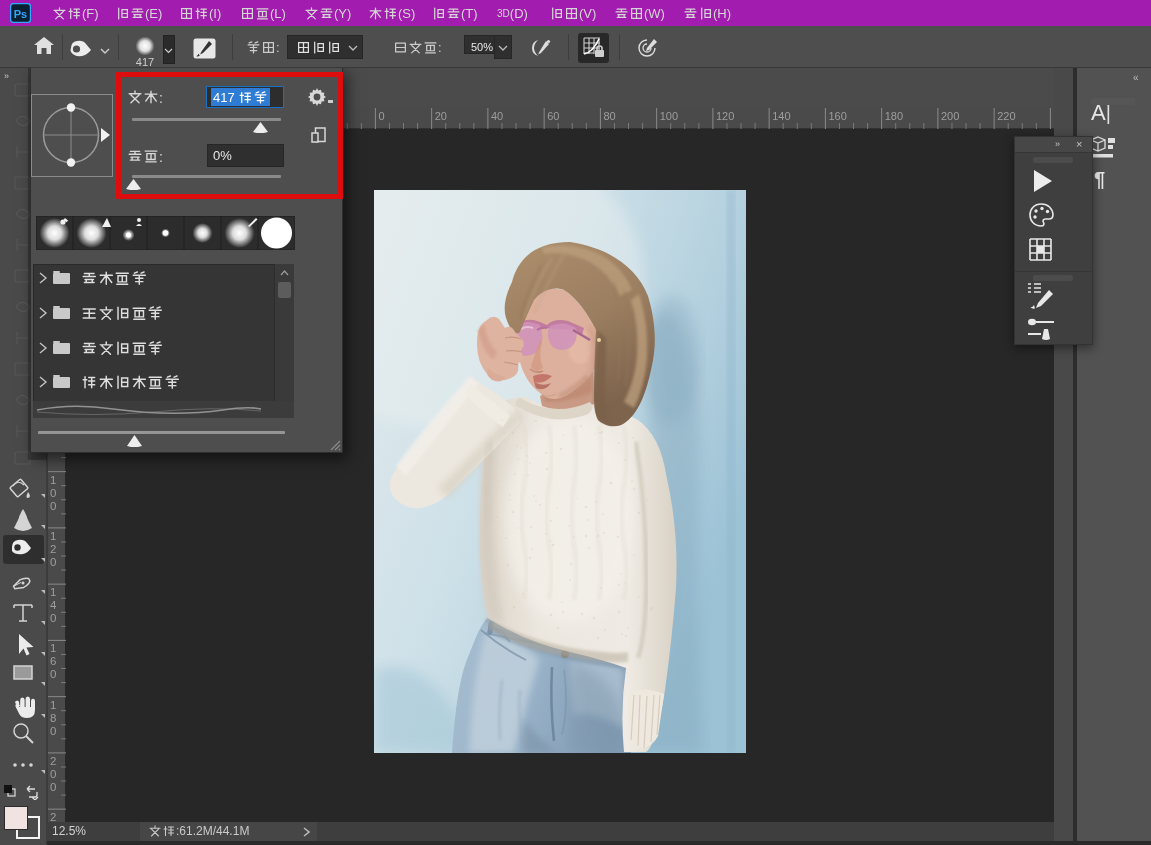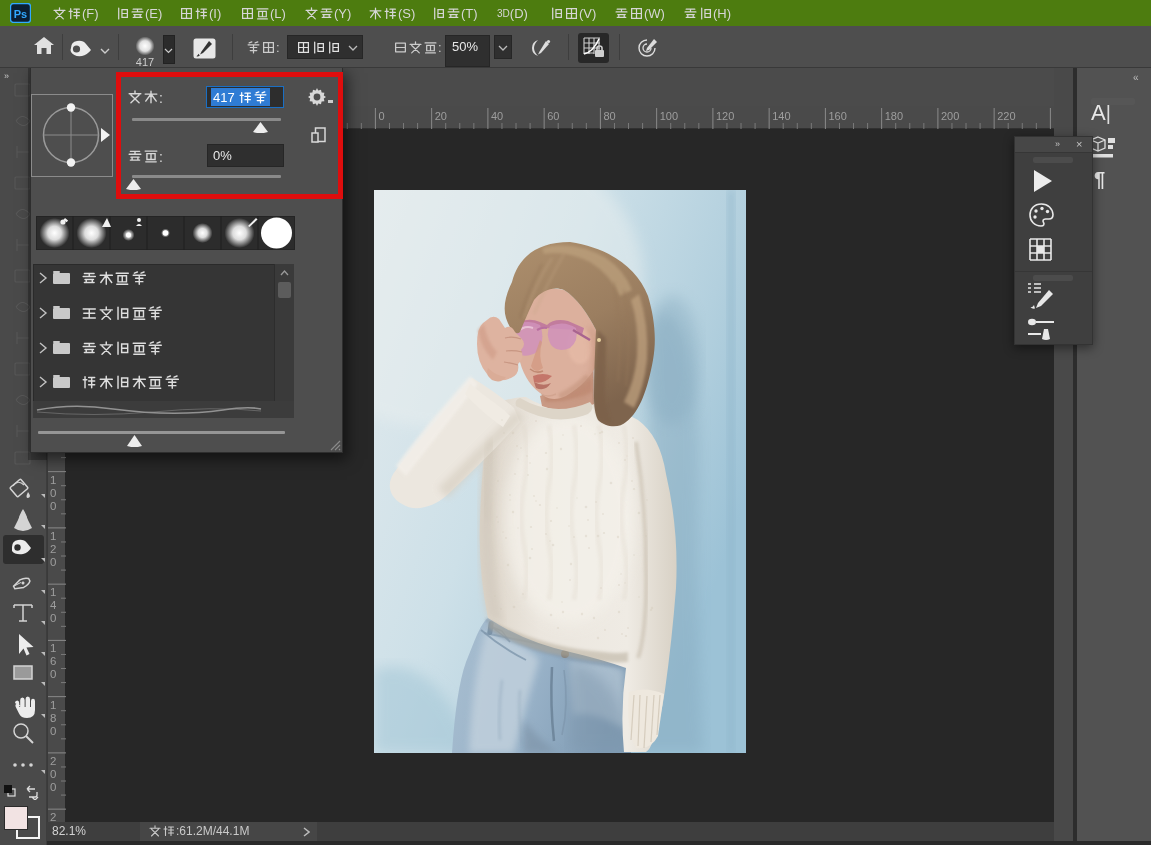--- a/index.html
+++ b/index.html
@@ -1,17 +1,17 @@
 <!DOCTYPE html>
 <html><head><meta charset="utf-8"><style>
 *{margin:0;padding:0;box-sizing:border-box}
 html,body{width:1151px;height:845px;overflow:hidden;background:#272727;
  font-family:"Liberation Sans",sans-serif;-webkit-font-smoothing:antialiased}
 .ab{position:absolute}
-#menubar{left:0;top:0;width:1151px;height:26px;background:#4d7c0f;z-index:30}
+#menubar{left:0;top:0;width:1151px;height:26px;background:#a21caf;z-index:30}
 #optbar{left:0;top:26px;width:1151px;height:42px;background:#4e4e4e;border-bottom:1px solid #393939;z-index:30}
 #tabstrip{left:47px;top:68px;width:1007px;height:38px;background:#4b4b4b;z-index:5}
 #hruler{left:47px;top:106px;width:1007px;height:23px;background:#4a4a4a;border-bottom:1px solid #313131;z-index:5}
 #vruler{left:47px;top:106px;width:18px;height:716px;background:#4a4a4a;border-left:1px solid #3a3a3a;z-index:5}
 #canvas{left:65px;top:129px;width:989px;height:693px;background:#272727;z-index:1}
 #toolbar{left:0;top:68px;width:47px;height:777px;background:#4a4a4a;border-right:1px solid #3d3d3d;z-index:10}
 #statusbar{left:47px;top:822px;width:1007px;height:19px;background:#3e3e3e;z-index:6;color:#c9c9c9;font-size:12px}
 #botline{left:0;top:841px;width:1151px;height:4px;background:#2a2a2a;z-index:6}
 #colA{left:1054px;top:68px;width:19px;height:773px;background:#494949;z-index:4}
 #colLine{left:1073px;top:68px;width:4px;height:773px;background:#2d2d2d;z-index:4}
@@ -130,21 +130,21 @@
 <svg class="ab" style="left:348px;top:19px" width="10" height="7" viewBox="0 0 10 7">
       <path d="M1,1 L5,5 L9,1" stroke="#bbb" stroke-width="1.3" fill="none"></path>
     </svg>
 <div class="ab" style="left:393px;top:0;height:42px;line-height:42px;white-space:nowrap;color:#ccc"><svg style="vertical-align:middle;margin:0 1px 1px 1px" width="13" height="13" viewBox="0 0 12 12">
         <path d="M1.5,2 H10.5 M1.5,2 V10 M10.5,2 V10 M1.5,6 H10.5 M1.5,10 H10.5" stroke="#cccccc" stroke-width="1.15" fill="none" stroke-linecap="round"></path>
       </svg><svg style="vertical-align:middle;margin:0 1px 1px 1px" width="13" height="13" viewBox="0 0 12 12">
         <path d="M6,0.8 V2.4 M1,3.2 H11 M9.5,4.2 L2.5,11 M2.5,4.2 L9.5,11" stroke="#cccccc" stroke-width="1.15" fill="none" stroke-linecap="round"></path>
       </svg><svg style="vertical-align:middle;margin:0 1px 1px 1px" width="13" height="13" viewBox="0 0 12 12">
         <path d="M1,1.8 H11 M2.5,4 H9.5 V9 H2.5 Z M6,4 V9 M1.5,11 H10.5" stroke="#cccccc" stroke-width="1.15" fill="none" stroke-linecap="round"></path>
       </svg><span style="font-size:13px;vertical-align:middle">:</span></div>
-<div class="ab fld" style="left:445px;top:9px;width:45px;height:32px;font-size:13px;line-height:22px;text-indent:6px">50%</div>
+<div class="ab fld" style="left:464px;top:9px;width:45px;height:19px;font-size:11px;line-height:22px;text-indent:6px">50%</div>
 <div class="ab fld" style="left:494px;top:9px;width:18px;height:24px"></div>
 <svg class="ab" style="left:498px;top:19px" width="10" height="7" viewBox="0 0 10 7">
       <path d="M1,1 L5,5 L9,1" stroke="#bbb" stroke-width="1.3" fill="none"></path>
     </svg>
 <svg class="ab" style="left:529px;top:12px" width="22" height="20" viewBox="0 0 22 20">
       <path d="M9,2 Q3,4 3,10 Q3,16 9,18 Q5,14 5,10 Q5,6 9,2 Z" fill="#ddd"></path>
       <path d="M17,3 L20,6 L12,15 L9,16.5 L10.5,13.5 Z" fill="#ddd"></path>
       <circle cx="19.5" cy="3.5" r="1.6" fill="#ddd"></circle>
     </svg>
 <div class="ab" style="left:568px;top:8px;width:1px;height:26px;background:#3e3e3e"></div>
@@ -326,21 +326,21 @@
       <text x="2" y="684.9" font-size="11.5" fill="#9e9e9e" font-family="Liberation Sans">0</text>
       <line x1="13" y1="660.96" x2="18" y2="660.96" stroke="#7a7a7a" stroke-width="1"></line>
       <line x1="13" y1="675.02" x2="18" y2="675.02" stroke="#7a7a7a" stroke-width="1"></line>
       <line x1="13" y1="689.08" x2="18" y2="689.08" stroke="#7a7a7a" stroke-width="1"></line>
       <line x1="0" y1="703.15" x2="18" y2="703.15" stroke="#8a8a8a" stroke-width="1"></line>
       <text x="2" y="715.15" font-size="11.5" fill="#9e9e9e" font-family="Liberation Sans">2</text>
       <text x="2" y="728.15" font-size="11.5" fill="#9e9e9e" font-family="Liberation Sans">2</text>
       <text x="2" y="741.15" font-size="11.5" fill="#9e9e9e" font-family="Liberation Sans">0</text>
     </svg></div>
 <div class="ab" id="statusbar">
-    <div class="ab" style="left:5px;top:0;height:19px;line-height:19px;font-size:12px;color:#d2d2d2">82.1%</div>
+    <div class="ab" style="left:5px;top:0;height:19px;line-height:19px;font-size:12px;color:#d2d2d2">12.5%</div>
     <div class="ab" style="left:93px;top:0;width:177px;height:19px;background:#464646"></div>
     <div class="ab" style="left:101px;top:0;height:19px;line-height:19px;white-space:nowrap;color:#c9c9c9"><svg style="vertical-align:middle;margin:0 1px 1px 1px" width="12" height="12" viewBox="0 0 12 12">
         <path d="M6,0.8 V2.4 M1,3.2 H11 M9.5,4.2 L2.5,11 M2.5,4.2 L9.5,11" stroke="#c9c9c9" stroke-width="1.1" fill="none" stroke-linecap="round"></path>
       </svg><svg style="vertical-align:middle;margin:0 1px 1px 1px" width="12" height="12" viewBox="0 0 12 12">
         <path d="M2.5,1.5 V10.5 M1,4 H4 M5.5,2 H10.5 M5.5,5 H10.5 M5.5,8 H10.5 M8,2 V10.5" stroke="#c9c9c9" stroke-width="1.1" fill="none" stroke-linecap="round"></path>
       </svg><span style="font-size:12px;vertical-align:middle">:61.2M/44.1M</span></div>
     <svg class="ab" style="left:256px;top:5px" width="7" height="10" viewBox="0 0 7 10">
       <path d="M1,1 L6,5 L1,9" stroke="#bbb" stroke-width="1.5" fill="none"></path>
     </svg>
   </div>

